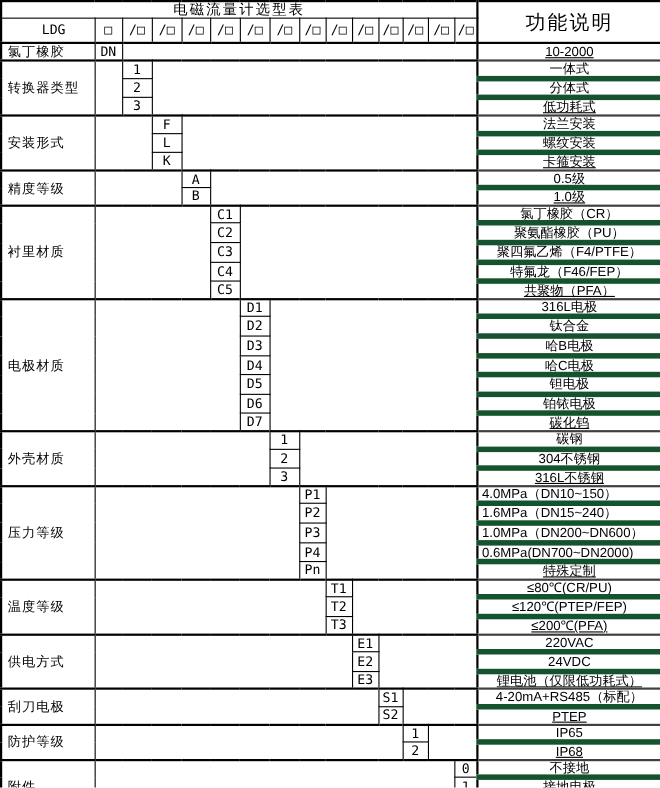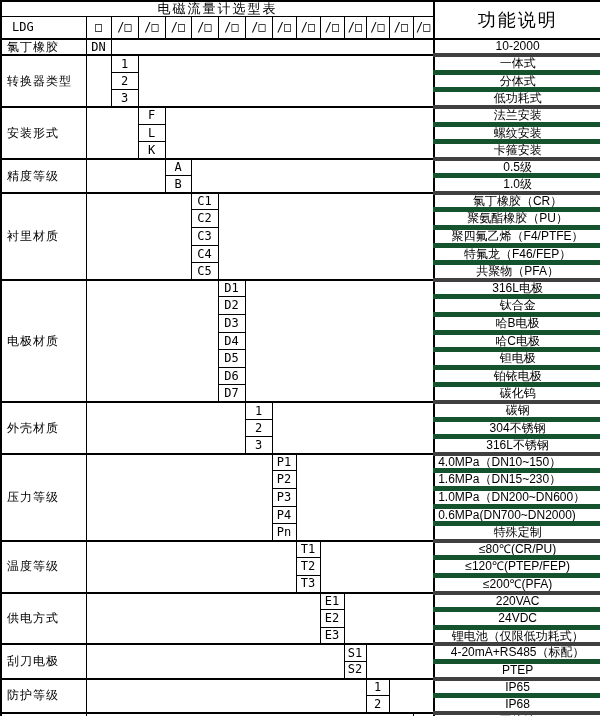--- a/index.html
+++ b/index.html
@@ -4,28 +4,28 @@
 <style>
   html,body{margin:0;padding:0;background:#fff;}
   #wrap{width:548px;height:716px;}
   table{border-collapse:collapse;table-layout:fixed;width:600px;height:716px;
         border:2px solid #000;background:#fff;color:#000;
         font-family:"Liberation Sans",sans-serif;font-size:12px;}
   td{padding:0;margin:0;vertical-align:middle;text-align:center;
      overflow:hidden;white-space:nowrap;line-height:1.05;}
   .title{border-bottom:1px solid #000;font-size:13px;letter-spacing:2px;}
   .fhdr{border-left:2px solid #000;border-bottom:2px solid #000;font-size:18px;letter-spacing:2px;}
-  .ldg{border-right:1px solid #000;border-bottom:2px solid #000;text-align:left;
+  .ldg{border-right:1px solid #000;border-bottom:2px solid #000;text-align:center;
        padding-left:10px;font-family:"DejaVu Sans Mono",monospace;}
   .lbl{border-right:1px solid #000;text-align:left;padding-left:5px;letter-spacing:1px;}
   .box{border:1px solid #000;}
   .mono{font-family:"DejaVu Sans Mono",monospace;}
   .gb{border-bottom:2px solid #000;}
   .desc{border-left:2px solid #000;border-bottom:5px solid #14532d;}
-  .desc.gb{border-bottom:4px solid #404040;}
+  .desc.gb{border-bottom:2px solid #404040;text-decoration:underline;}
   .left{text-align:left;padding-left:3px;}
 </style>
 </head>
 <body>
 
 <div id="wrap">
   <table>
     <colgroup id="cols">
         <col style="width:85px">
         <col style="width:25px">
@@ -184,21 +184,21 @@
         </tr>
         <tr style="height:16px">
           <td class="lbl gb" rowspan="5">压力等级</td>
           <td class="gb" rowspan="5" colspan="7"></td>
           <td class="box mono">P1</td>
           <td class="gb" rowspan="5" colspan="6"></td>
           <td class="desc left">4.0MPa（DN10~150）</td>
         </tr>
         <tr style="height:16px">
           <td class="box mono">P2</td>
-          <td class="desc left">1.6MPa（DN15~230）</td>
+          <td class="desc left">1.6MPa（DN15~240）</td>
         </tr>
         <tr style="height:16px">
           <td class="box mono">P3</td>
           <td class="desc left">1.0MPa（DN200~DN600）</td>
         </tr>
         <tr style="height:16px">
           <td class="box mono">P4</td>
           <td class="desc left">0.6MPa(DN700~DN2000)</td>
         </tr>
         <tr style="height:16px">

